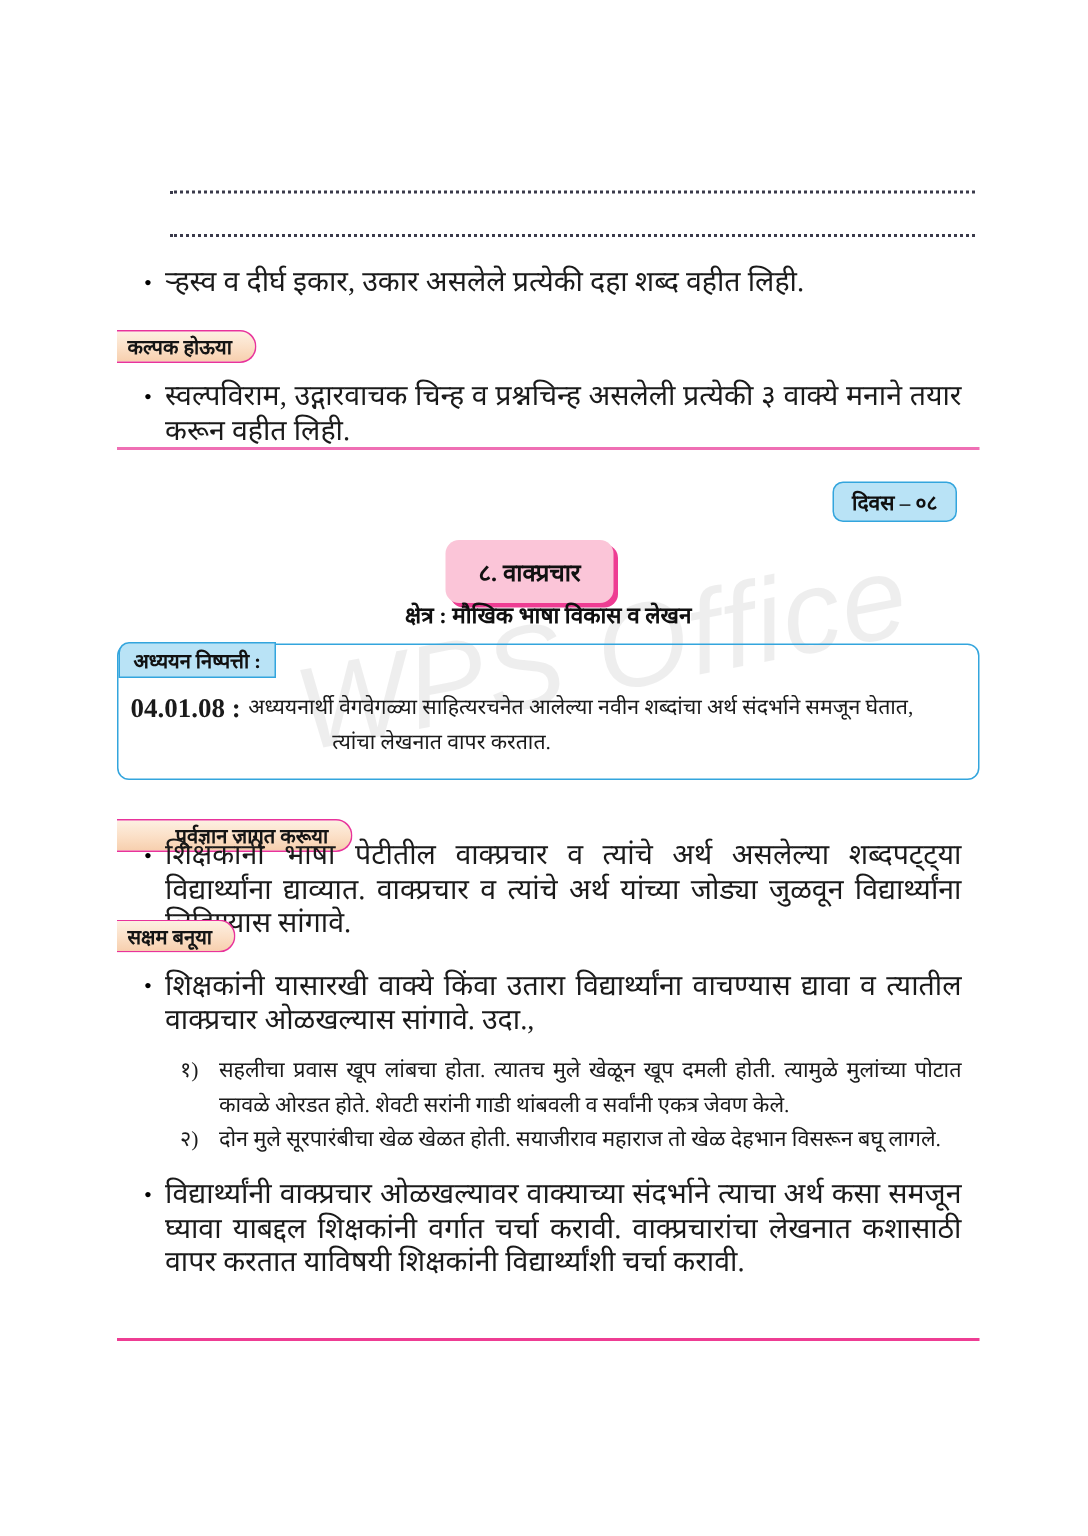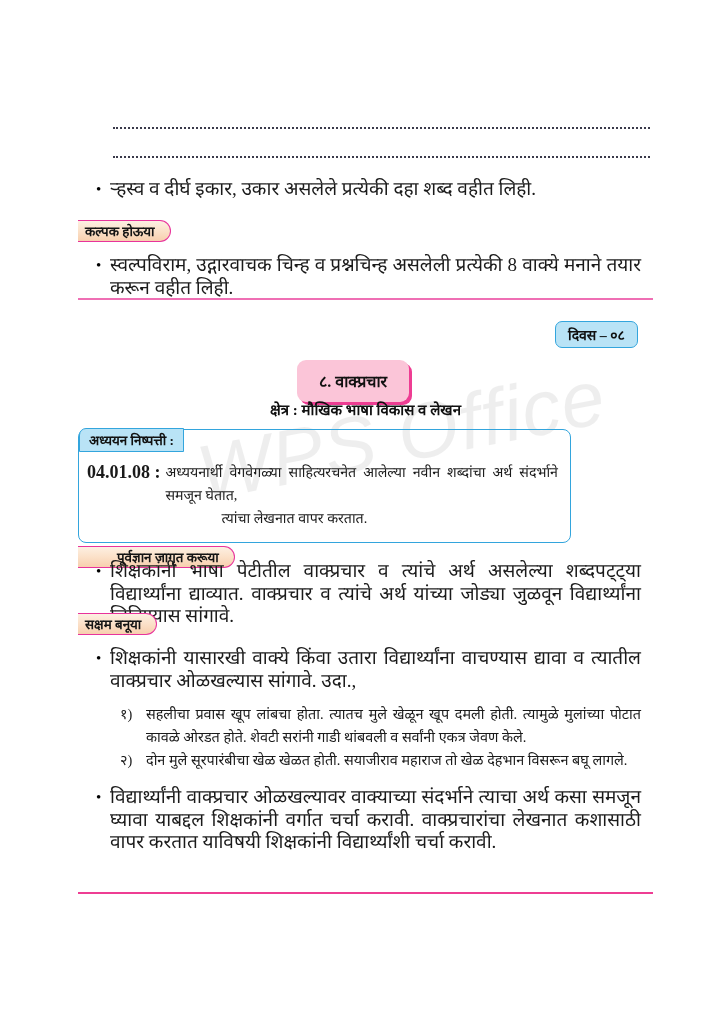--- a/index.html
+++ b/index.html
@@ -153,21 +153,21 @@
     text-align: center;
     font-size: 15px;
     font-weight: 700;
     color: #101010;
   }
 
   
   .outcome-box {
     position: absolute;
     left: 0;
-    width: 493px;
+    width: 575px;
     border: 1.6px solid #33a5dd;
     border-radius: 8px;
     box-sizing: border-box;
     background: transparent;
   }
   .outcome-tab {
     position: absolute;
     left: 0px;
     top: -1.6px;
     display: inline-flex;
@@ -275,21 +275,21 @@
 
     <div class="bullet-row" style="left:18px; top:178px; width:545px;">
       <div class="bullet-dot">•</div>
       <div class="bullet-text">ऱ्हस्व व दीर्घ इकार, उकार असलेले प्रत्येकी दहा शब्द वहीत लिही.</div>
     </div>
 
     <div class="tab-badge" style="left:0px; top:220px;">कल्पक होऊया</div>
 
     <div class="bullet-row" style="left:18px; top:254px; width:545px;">
       <div class="bullet-dot">•</div>
-      <div class="bullet-text">स्वल्पविराम, उद्गारवाचक चिन्ह व प्रश्नचिन्ह असलेली प्रत्येकी 8 वाक्ये मनाने तयार करून वहीत लिही.</div>
+      <div class="bullet-text">स्वल्पविराम, उद्गारवाचक चिन्ह व प्रश्नचिन्ह असलेली प्रत्येकी ३ वाक्ये मनाने तयार करून वहीत लिही.</div>
     </div>
 
     <div class="pink-rule" style="top:298px;"></div>
 
     <div class="day-box" style="left:477px; top:321px;">दिवस – ०८</div>
 
     <div class="chapter-title" style="left:219px; top:360px;">८. वाक्प्रचार</div>
 
     <div class="kshetra" style="top:399px;">क्षेत्र : मौखिक भाषा विकास व लेखन</div>
 

